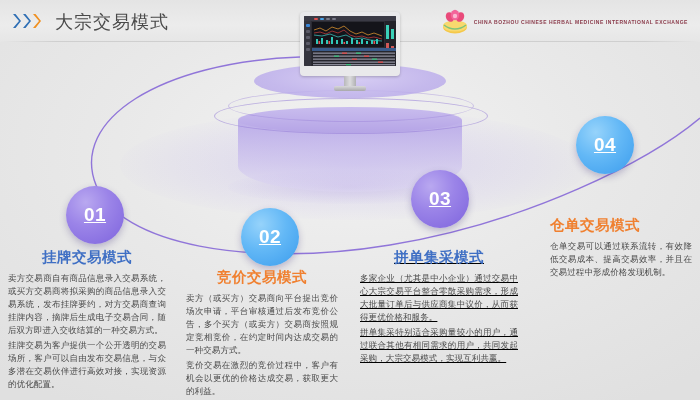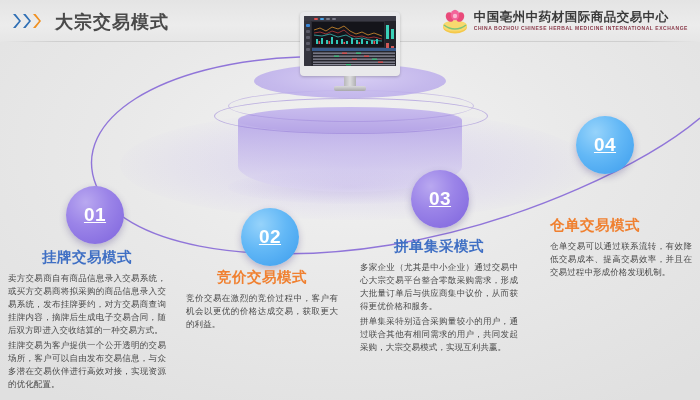--- a/index.html
+++ b/index.html
@@ -21,21 +21,21 @@
     background:linear-gradient(to bottom,#e4e4e4 0%,#ececec 60%,#e6e6e6 100%);
   }
   #header:after{
     content:"";position:absolute;left:0;bottom:0;width:700px;height:1px;
     background:linear-gradient(to right,rgba(255,255,255,0) 0%,#cfcfcf 8%,#cfcfcf 92%,rgba(255,255,255,0) 100%);
   }
   #chevrons{position:absolute;left:12px;top:13px;display:flex;gap:1px;}
   .chev{width:9px;height:16px;}
   #title-main{
     position:absolute;left:55px;top:10px;
-    font-size:18px;font-weight:bold;color:#4a4a4a;letter-spacing:1px;
+    font-size:18px;font-weight:normal;color:#4a4a4a;letter-spacing:1px;
   }
   #logo{
     position:absolute;right:12px;top:5px;height:32px;
     display:flex;align-items:center;gap:5px;
   }
   #logo-mark{width:28px;height:28px;position:relative;}
   #logo-text{display:flex;flex-direction:column;line-height:1;}
   #logo-cn{font-size:12.5px;font-weight:bold;color:#3a3a3a;letter-spacing:0.5px;}
   #logo-en{font-size:5px;color:#8a3a4a;letter-spacing:0.55px;margin-top:3px;font-weight:bold;}
 
@@ -133,21 +133,21 @@
   .bt.blue{color:#3f6fc4;}
   .bt.orange{color:#f08030;}
   .bp{
     font-size:8.5px;line-height:13px;color:#4a4a4a;margin:0;
     text-align:justify;letter-spacing:0.1px;
   }
   .bp + .bp{margin-top:2px;}
 
   #block-1{left:8px;top:248px;width:158px;}
   #block-2{left:186px;top:268px;width:152px;}
-  #block-3{left:360px;top:237px;width:158px;}
+  #block-3{left:360px;top:248px;width:158px;text-decoration:underline;}
   #block-4{left:550px;top:174px;width:142px;}
   #block-4 .bt{text-align:left;margin-top:42px;}
 </style>
 </head>
 <body>
 
 <div id="slide">
 
   <div id="header">
     <div id="chevrons">
@@ -169,21 +169,20 @@
           <ellipse cx="14" cy="20" rx="12" ry="6.5" fill="#f5c84a"></ellipse>
           <ellipse cx="14" cy="19" rx="12" ry="5.5" fill="#f8d96e"></ellipse>
           <path d="M3 18 Q8 22 14 22 Q20 22 25 18" stroke="#7ec47a" stroke-width="1.6" fill="none"></path>
           <ellipse cx="9" cy="10" rx="4" ry="5" fill="#e94a7a" transform="rotate(-28 9 10)"></ellipse>
           <ellipse cx="19" cy="10" rx="4" ry="5" fill="#e94a7a" transform="rotate(28 19 10)"></ellipse>
           <ellipse cx="14" cy="8" rx="4.2" ry="5.2" fill="#f3649a"></ellipse>
           <circle cx="14" cy="9" r="2.2" fill="#fbb9d0"></circle>
         </svg>
       </div>
       <div id="logo-text">
-        <div id="logo-cn">中国亳州中药材国际商品交易中心</div>
         <div id="logo-en">CHINA  BOZHOU  CHINESE  HERBAL  MEDICINE  INTERNATIONAL  EXCHANGE</div>
       </div>
     </div>
   </div>
 
   <div id="stage">
     <div class="halo" id="halo-wide"></div>
     <div id="ped-shadow"></div>
     <div id="ped-body"></div>
     <div class="ped-ring" id="ring1"></div>
@@ -301,20 +300,21 @@
   </div>
 
   <div class="block" id="block-1">
     <div class="bt blue">挂牌交易模式</div>
     <p class="bp">卖方交易商自有商品信息录入交易系统，或买方交易商将拟采购的商品信息录入交易系统，发布挂牌要约，对方交易商查询挂牌内容，摘牌后生成电子交易合同，随后双方即进入交收结算的一种交易方式。</p>
     <p class="bp">挂牌交易为客户提供一个公开透明的交易场所，客户可以自由发布交易信息，与众多潜在交易伙伴进行高效对接，实现资源的优化配置。</p>
   </div>
 
   <div class="block" id="block-2">
     <div class="bt orange">竞价交易模式</div>
+    <p class="bp">卖方（或买方）交易商向平台提出竞价场次申请，平台审核通过后发布竞价公告，多个买方（或卖方）交易商按照规定竞相竞价，在约定时间内达成交易的一种交易方式。</p>
     <p class="bp">竞价交易在激烈的竞价过程中，客户有机会以更优的价格达成交易，获取更大的利益。</p>
   </div>
 
   <div class="block" id="block-3">
     <div class="bt blue">拼单集采模式</div>
     <p class="bp">多家企业（尤其是中小企业）通过交易中心大宗交易平台整合零散采购需求，形成大批量订单后与供应商集中议价，从而获得更优价格和服务。</p>
     <p class="bp">拼单集采特别适合采购量较小的用户，通过联合其他有相同需求的用户，共同发起采购，大宗交易模式，实现互利共赢。</p>
   </div>
 
   <div class="block" id="block-4">

